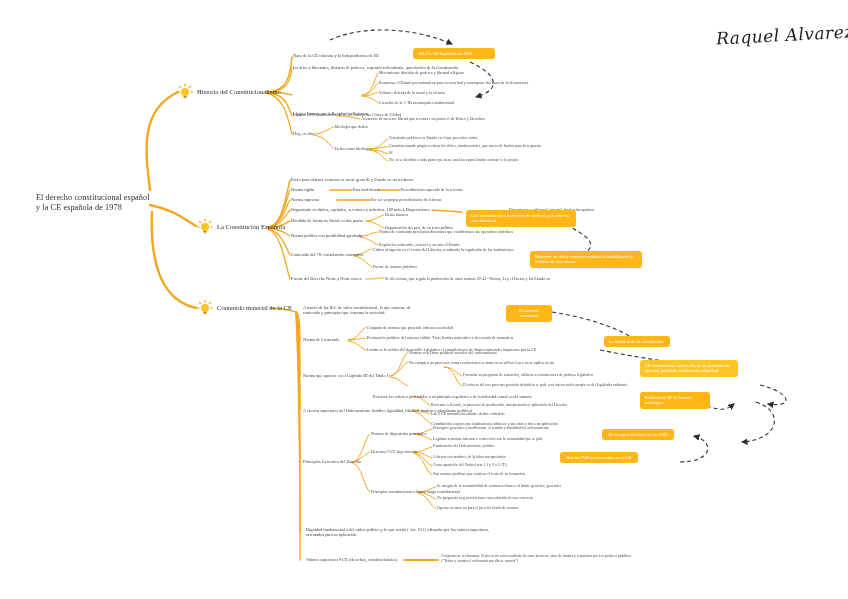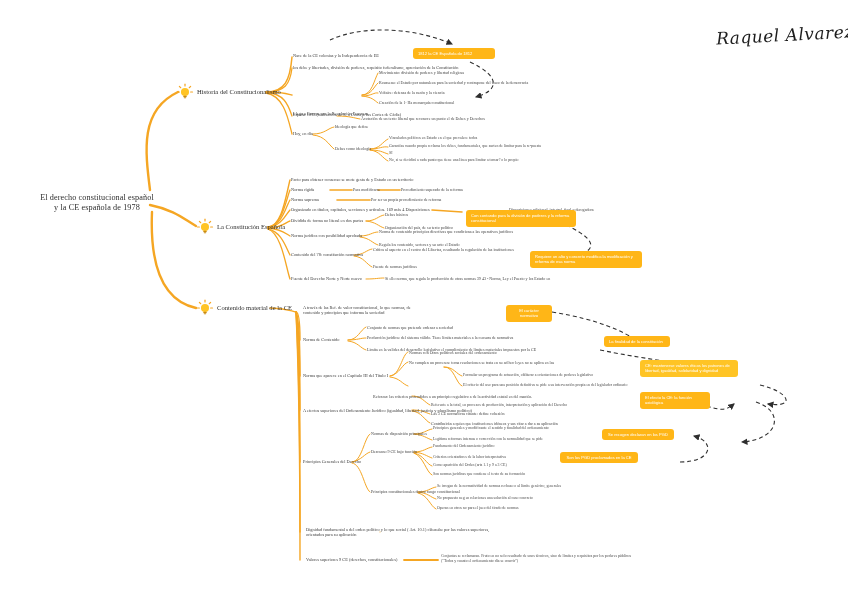--- a/index.html
+++ b/index.html
@@ -11,21 +11,21 @@
     overflow:hidden;
     position:relative;
   }
   #canvas{position:absolute;inset:0;width:848px;height:599px;}
   svg.wires{position:absolute;left:0;top:0;width:848px;height:599px;pointer-events:none;}
 
   .node{position:absolute;}
   .txt{position:absolute;white-space:nowrap;}
 
   .root-title{
-    font-size:8.2px;line-height:10px;text-align:center;
+    font-size:8.2px;line-height:10px;
     color:#2e2e2e;letter-spacing:.1px;
   }
   .branch-label{
     font-size:6.6px;color:#2e2e2e;white-space:nowrap;
   }
   .lvl2{font-size:4.35px;color:#3c3c3c;white-space:nowrap;}
   .lvl3{font-size:4.05px;color:#444;white-space:nowrap;}
   .lvl4{font-size:3.9px;color:#4a4a4a;white-space:nowrap;}
   .wrap2{white-space:normal;width:150px;line-height:5.2px;}
   .wrap3{white-space:normal;width:190px;line-height:5px;}

